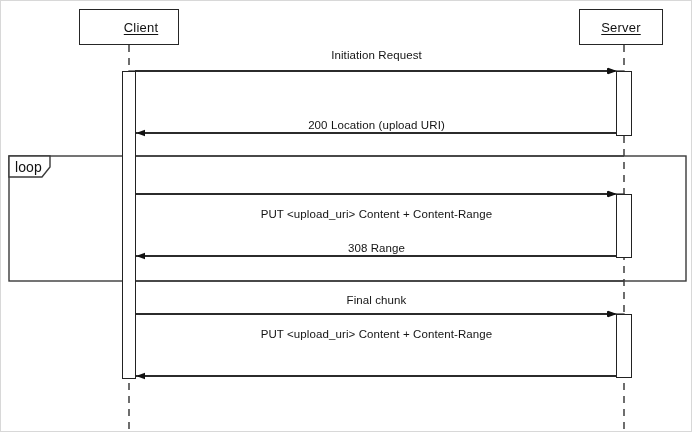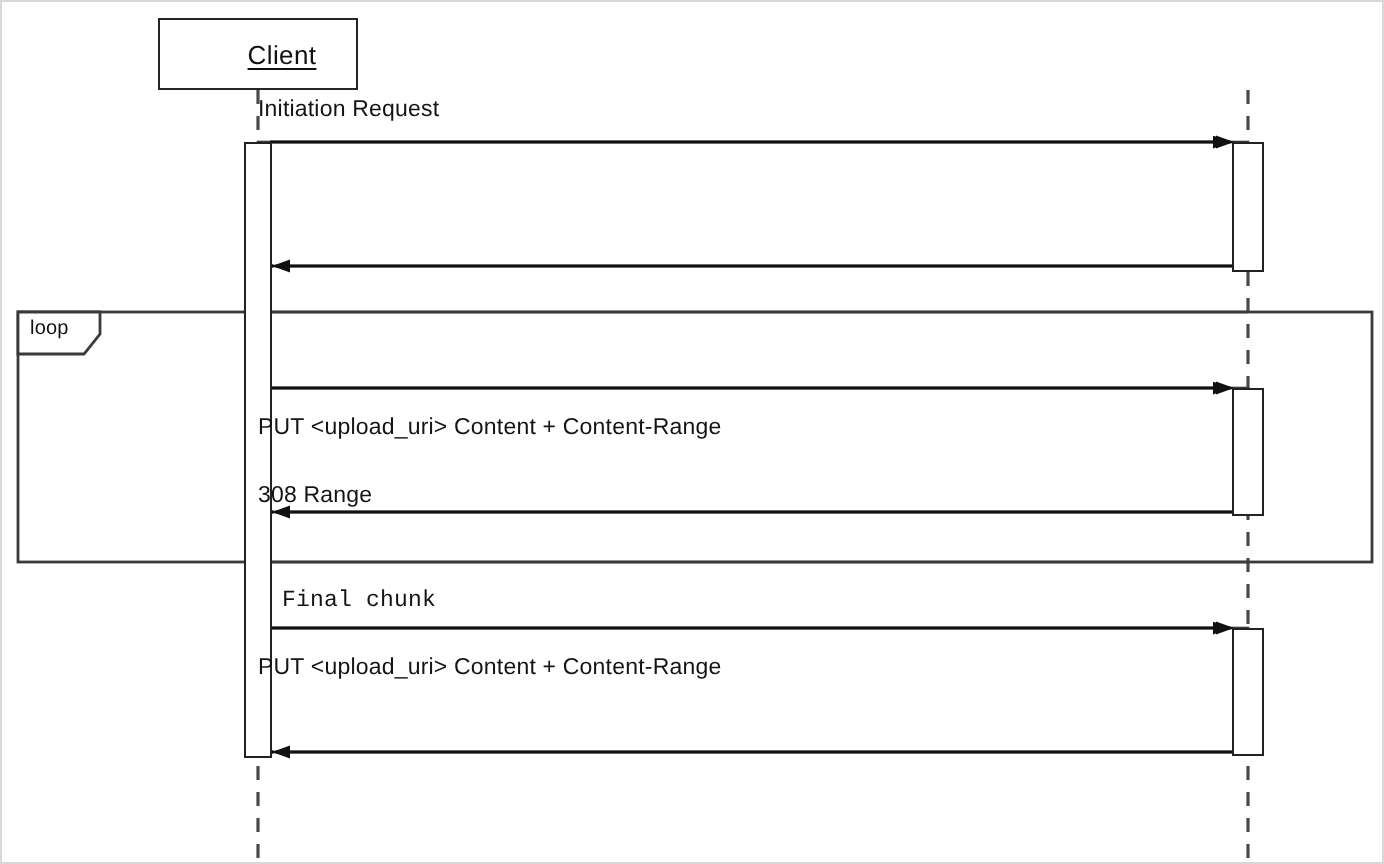--- a/index.html
+++ b/index.html
@@ -32,50 +32,53 @@
   }
   .lifeline-box span{
     font-size:13px;
     color:#111111;
     text-decoration:underline;
     text-underline-offset:2px;
     letter-spacing:.2px;
   }
   .msg-label{
     position:absolute;
-    text-align:left;
+    text-align:center;
     font-size:11.5px;
     color:#141414;
     white-space:nowrap;
     letter-spacing:.1px;
     line-height:1;
   }
   .frag-tag{
     position:absolute;
-    font-size:10px;
+    font-size:14px;
     color:#111111;
     line-height:1;
     letter-spacing:.1px;
   }
   .activation{
     position:absolute;
     box-sizing:border-box;
     border:1.5px solid #222222;
     background:#ffffff;
   }
 </style>
 </head>
 <body>
 
 <div id="diagram">
 
   <div class="lifeline-box" style="left:78px;top:8px;width:100px;height:36px;padding-left:24px;">
     <span>Client</span>
   </div>
 
+  <div class="lifeline-box" style="left:578px;top:8px;width:84px;height:36px;">
+    <span>Server</span>
+  </div>
 
   <svg class="layer" viewBox="0 0 692 432" xmlns="http://www.w3.org/2000/svg">
     <defs>
       <marker id="arrR" markerWidth="9" markerHeight="9" refX="8.5" refY="3.2" orient="auto" markerUnits="userSpaceOnUse">
         <path d="M0,0 L9,3.2 L0,6.4 z" fill="#111111"></path>
       </marker>
       <marker id="arrL" markerWidth="9" markerHeight="9" refX="0.5" refY="3.2" orient="auto" markerUnits="userSpaceOnUse">
         <path d="M9,0 L0,3.2 L9,6.4 z" fill="#111111"></path>
       </marker>
     </defs>
@@ -115,20 +118,21 @@
       <path d="M607,309.8 L616,313 L607,316.2 z"></path>
       <path d="M144,128.8 L135,132 L144,135.2 z"></path>
       <path d="M144,251.8 L135,255 L144,258.2 z"></path>
       <path d="M144,371.8 L135,375 L144,378.2 z"></path>
     </g>
   </svg>
 
   <div class="frag-tag" style="left:14px;top:159px;">loop</div>
 
   <div class="msg-label" style="left:128px;top:49px;width:495px;">Initiation Request</div>
+  <div class="msg-label" style="left:128px;top:119px;width:495px;">200 Location (upload URI)</div>
 
   <div class="msg-label" style="left:128px;top:208px;width:495px;">PUT &lt;upload_uri&gt; Content + Content-Range</div>
   <div class="msg-label" style="left:128px;top:242px;width:495px;">308 Range</div>
 
-  <div class="msg-label" style="left:140px;top:294px;width:495px;font-family:Liberation Mono, monospace;">Final chunk</div>
+  <div class="msg-label" style="left:128px;top:294px;width:495px;">Final chunk</div>
   <div class="msg-label" style="left:128px;top:328px;width:495px;">PUT &lt;upload_uri&gt; Content + Content-Range</div>
 
 </div>
 
 </body></html>

